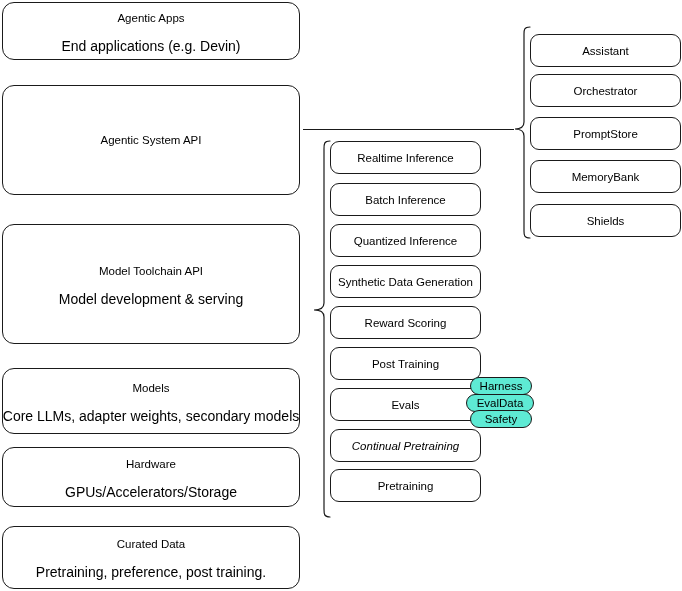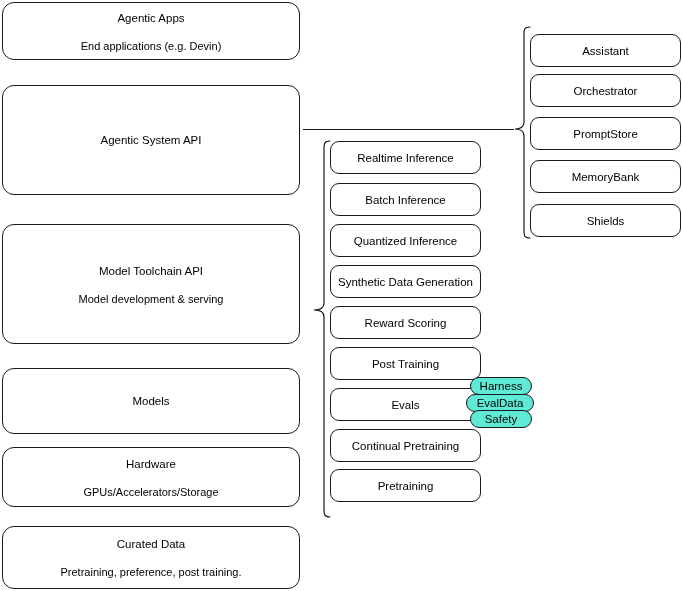--- a/index.html
+++ b/index.html
@@ -32,21 +32,21 @@
     justify-content: center;
     text-align: left;
   }
   .box .title {
     font-size: 11.5px;
     line-height: 14px;
     color: #000;
     white-space: nowrap;
   }
   .box .subtitle {
-    font-size: 11px;
+    font-size: 14px;
     line-height: 11px;
     color: #000;
     margin-top: 16px;
     white-space: nowrap;
   }
 
   
   .left-box {
     left: 2px;
     width: 298px;
@@ -107,20 +107,21 @@
     <div class="title">Agentic System API</div>
   </div>
 
   <div class="box left-box" style="top:224px;height:120px;">
     <div class="title">Model Toolchain API</div>
     <div class="subtitle">Model development &amp; serving</div>
   </div>
 
   <div class="box left-box" style="top:368px;height:66px;">
     <div class="title">Models</div>
+    <div class="subtitle">Core LLMs, adapter weights, secondary models</div>
   </div>
 
   <div class="box left-box" style="top:447px;height:60px;">
     <div class="title">Hardware</div>
     <div class="subtitle">GPUs/Accelerators/Storage</div>
   </div>
 
   <div class="box left-box" style="top:526px;height:63px;">
     <div class="title">Curated Data</div>
     <div class="subtitle">Pretraining, preference, post training.</div>
@@ -156,21 +157,21 @@
   </div>
   <div class="box small-box mid-box" style="top:306px;">
     <div class="title">Reward Scoring</div>
   </div>
   <div class="box small-box mid-box" style="top:347px;">
     <div class="title">Post Training</div>
   </div>
   <div class="box small-box mid-box" style="top:388px;">
     <div class="title">Evals</div>
   </div>
-  <div class="box small-box mid-box" style="top:429px;">
+  <div class="box small-box mid-box" style="top:429px;font-style:italic;">
     <div class="title">Continual Pretraining</div>
   </div>
   <div class="box small-box mid-box" style="top:469px;">
     <div class="title">Pretraining</div>
   </div>
 
   <div class="pill" style="left:470px;top:377px;width:62px;">
     <span>Harness</span>
   </div>
   <div class="pill" style="left:466px;top:394px;width:68px;">

